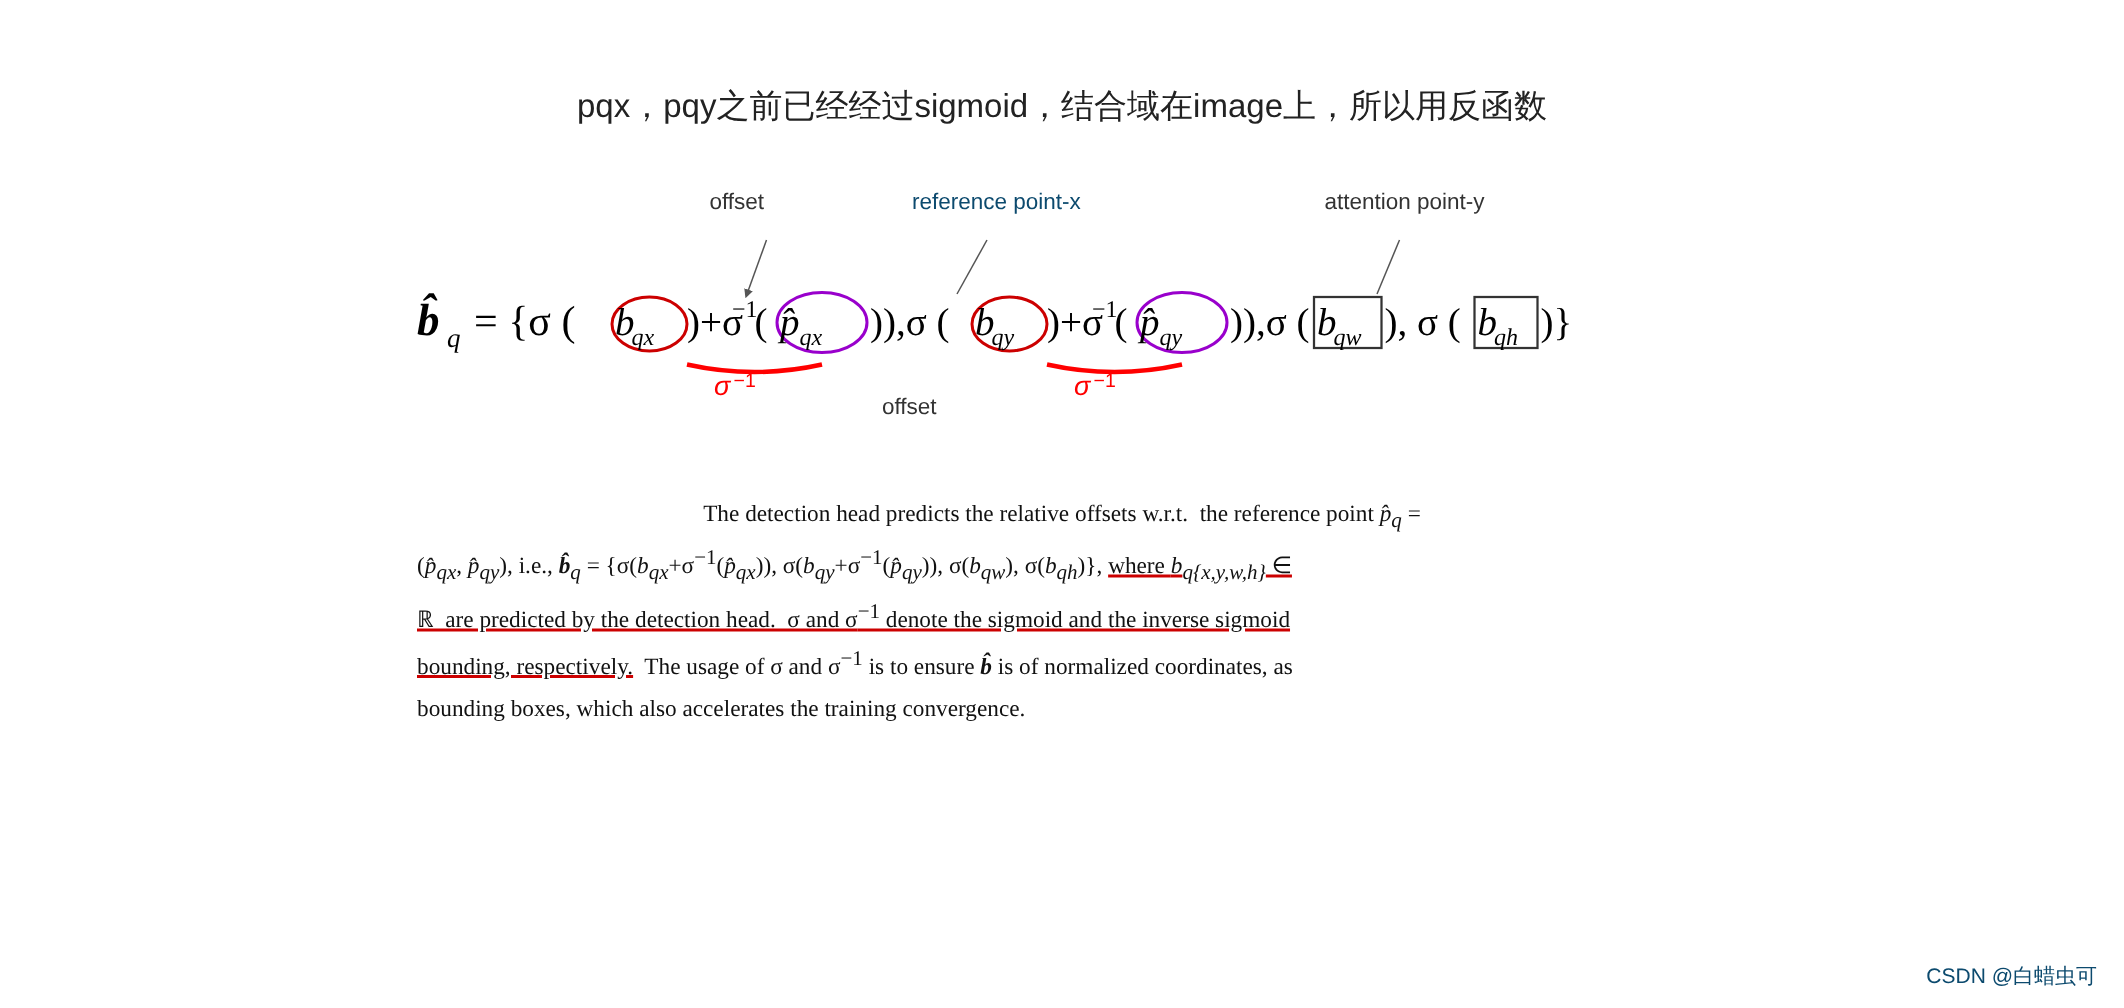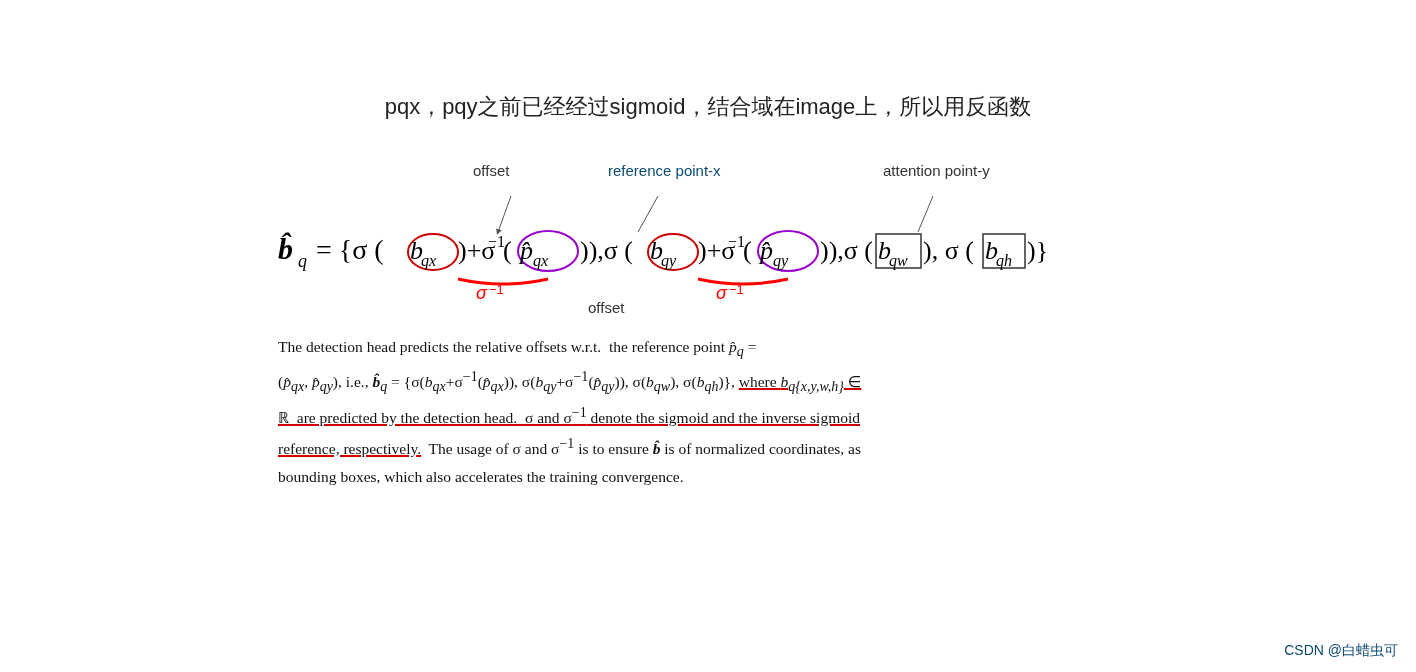--- a/index.html
+++ b/index.html
@@ -11,21 +11,21 @@
       position: relative;
       overflow: hidden;
     }
 
     .main-container {
       width: 100%;
       height: 100%;
       display: flex;
       flex-direction: column;
       align-items: center;
-      padding-top: 92px;
+      padding-top: 56px;
     }
 
     .intro-text {
       font-size: 22px;
       font-family: Arial, sans-serif;
       color: #222;
       margin-bottom: 40px;
     }
 
     
@@ -144,31 +144,31 @@
       </svg>
     </div>
 
     <div style="position:relative; height:25px; margin-top:-5px;">
       <span style="position:absolute; left:330px; font-size:15px; font-family:Arial,sans-serif; color:#333;">offset</span>
     </div>
 
   </div>
 
   <div class="text-paragraph">
-    <p style="">
+    <p style="text-align:center;margin-top:32px;">
       The detection head predicts the relative offsets w.r.t.&nbsp; the reference point <span style="font-style:italic;">p̂</span><sub style="font-style:italic;">q</sub> =
     </p>
     <p>
       (<span style="font-style:italic;">p̂</span><sub style="font-style:italic;">qx</sub>, <span style="font-style:italic;">p̂</span><sub style="font-style:italic;">qy</sub>), i.e., <strong><span style="font-style:italic;">b̂</span></strong><sub style="font-style:italic;">q</sub> = {σ(<span style="font-style:italic;">b</span><sub style="font-style:italic;">qx</sub>+σ<sup>−1</sup>(<span style="font-style:italic;">p̂</span><sub style="font-style:italic;">qx</sub>)), σ(<span style="font-style:italic;">b</span><sub style="font-style:italic;">qy</sub>+σ<sup>−1</sup>(<span style="font-style:italic;">p̂</span><sub style="font-style:italic;">qy</sub>)), σ(<span style="font-style:italic;">b</span><sub style="font-style:italic;">qw</sub>), σ(<span style="font-style:italic;">b</span><sub style="font-style:italic;">qh</sub>)}, <span style="text-decoration:underline; text-decoration-color:#c00; text-decoration-thickness:2px;">where <span style="font-style:italic;">b</span><sub style="font-style:italic;">q{x,y,w,h}</sub> ∈</span>
     </p>
     <p>
       <span style="text-decoration:underline; text-decoration-color:#c00; text-decoration-thickness:2px;">ℝ&nbsp; are predicted by the detection head.&nbsp; σ and σ<sup>−1</sup> denote the sigmoid and the inverse sigmoid</span>
     </p>
     <p>
-      <span style="text-decoration:underline; text-decoration-color:#c00; text-decoration-thickness:2px;">reference, respectively.</span>&nbsp; The usage of σ and σ<sup>−1</sup> is to ensure <strong><span style="font-style:italic;">b̂</span></strong> is of normalized coordinates, as
+      <span style="text-decoration:underline; text-decoration-color:#c00; text-decoration-thickness:2px;">bounding, respectively.</span>&nbsp; The usage of σ and σ<sup>−1</sup> is to ensure <strong><span style="font-style:italic;">b̂</span></strong> is of normalized coordinates, as
     </p>
     <p>
       bounding boxes, which also accelerates the training convergence.
     </p>
   </div>
 </div>
 
 <div class="watermark">CSDN @白蜡虫可</div>
 
 </body></html>

